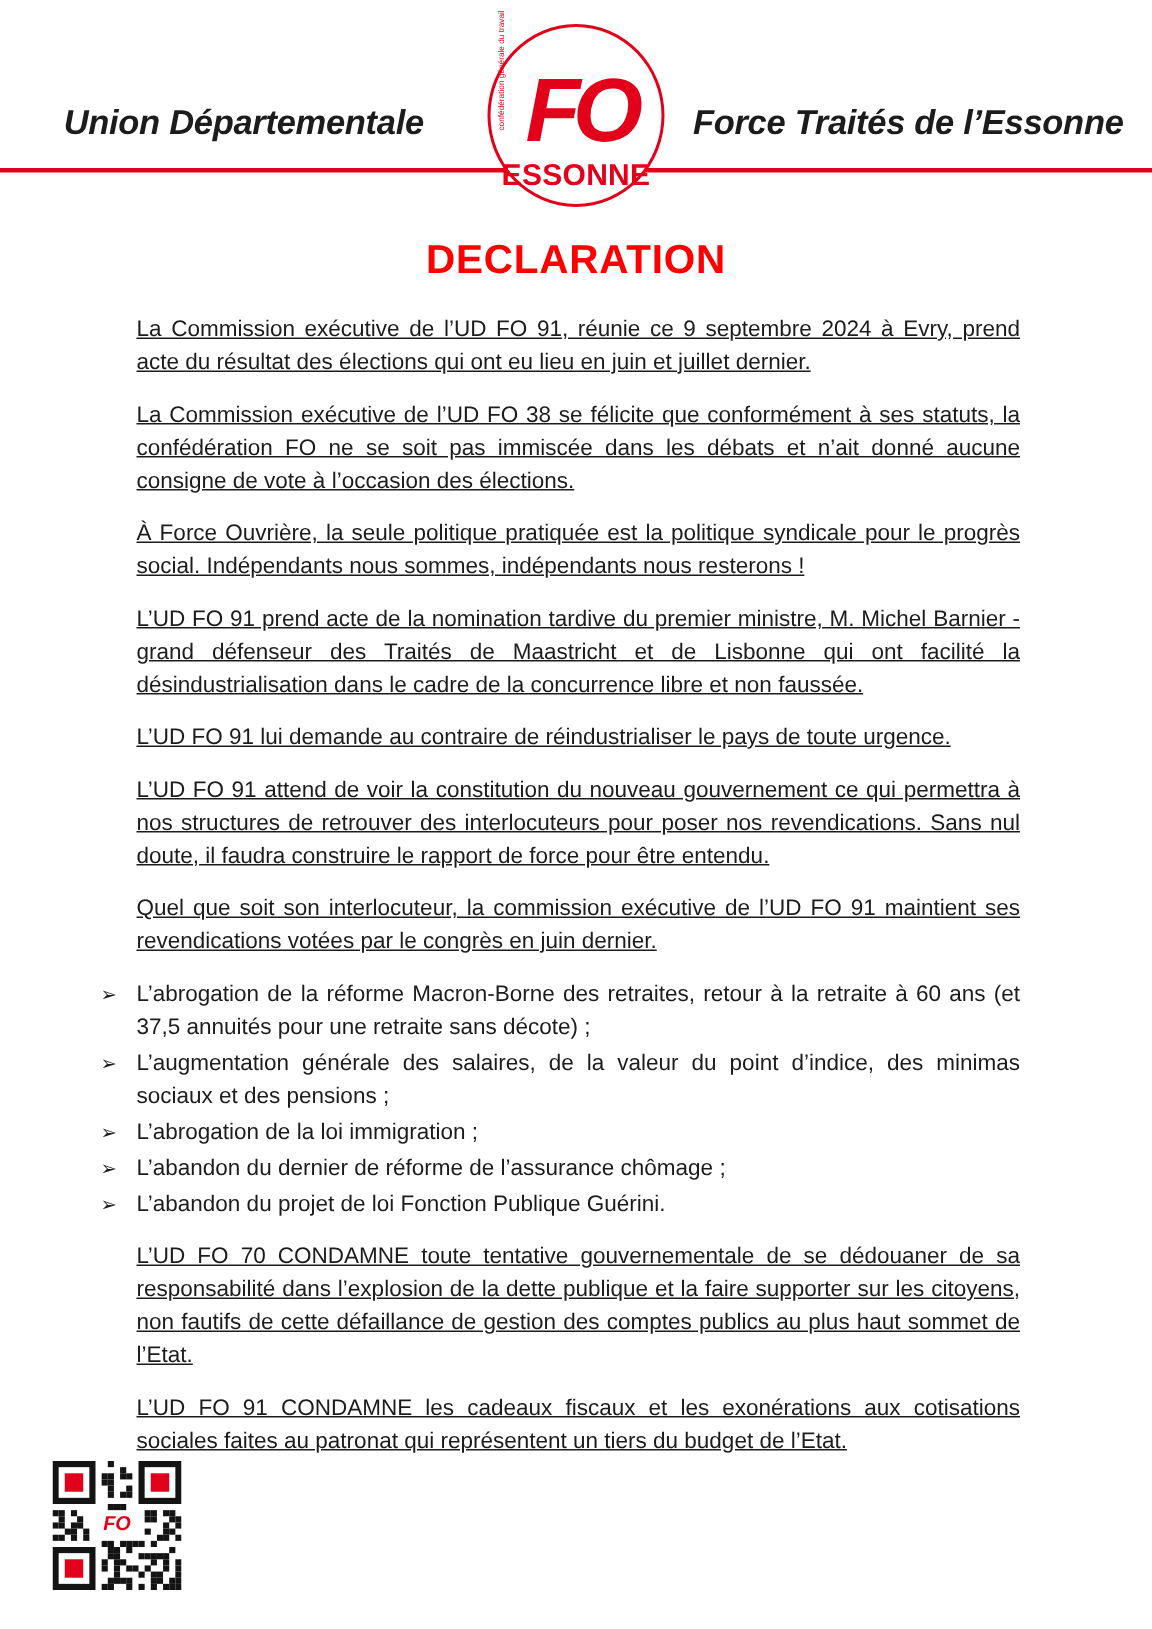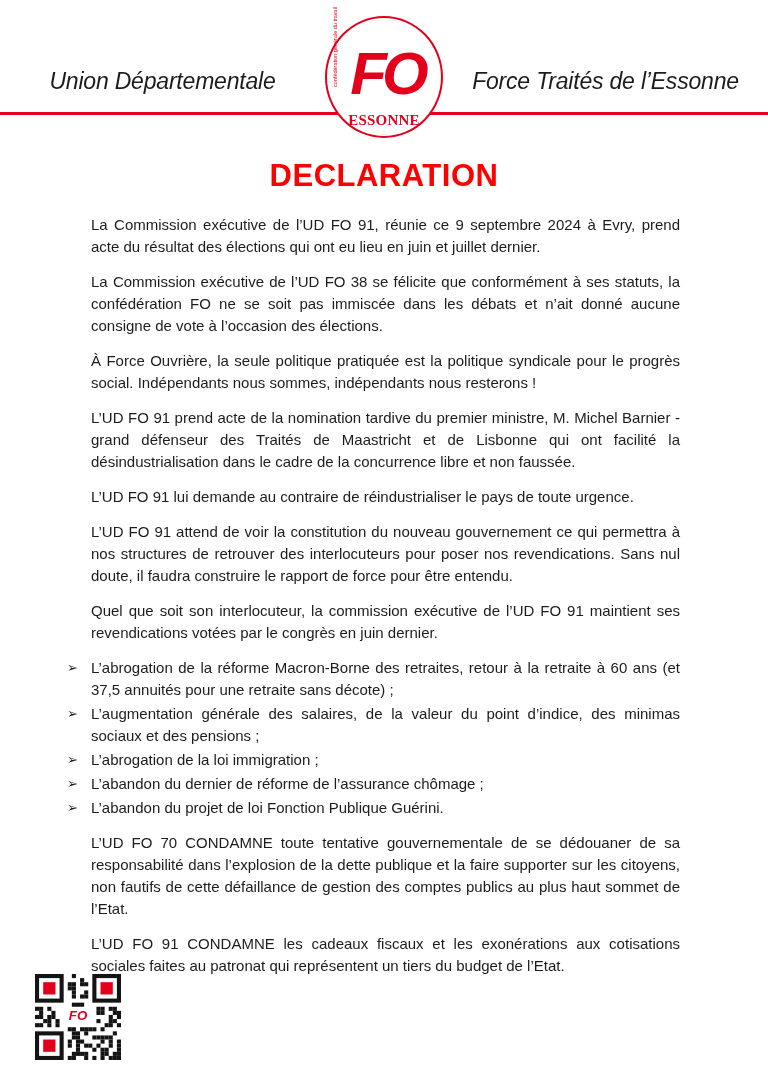--- a/index.html
+++ b/index.html
@@ -26,21 +26,21 @@
   .hdr-line{
     position:absolute;
     left:0;right:0;top:112px;
     height:3px;
     background:var(--brand-red);
   }
   .hdr-side{
     flex:1;
     text-align:center;
     font-style:italic;
-    font-weight:400;
+    font-weight:700;
     font-size:23px;
     letter-spacing:-0.2px;
     position:relative;
     top:10px;
     z-index:1;
   }
   .logo{
     position:relative;
     width:118px;height:122px;
     margin-top:12px;
@@ -71,44 +71,43 @@
     font-style:italic;
     letter-spacing:-5px;
     color:var(--brand-red);
     margin-top:-6px;
     margin-left:6px;
   }
   .logo-region{
     position:absolute;
     bottom:7px;left:0;right:0;
     text-align:center;
-    font-size:15px;
+    font-size:20px;
     font-weight:800;
     color:var(--brand-red);
     letter-spacing:0.2px;
-    font-family:Liberation Serif, serif;
   }
   
   .doc-title{
     text-align:center;
     color:var(--title-red);
-    font-size:31px;
+    font-size:27px;
     font-weight:800;
     letter-spacing:0.5px;
     margin-top:16px;
     margin-bottom:20px;
   }
   
   .content{
     padding:0 88px 0 91px;
     font-size:15px;
     line-height:22px;
     text-align:justify;
   }
-  .para{margin:0 0 13px 0;}
+  .para{margin:0 0 13px 0;text-decoration:underline;}
   .heading{text-align:left;}
   ul.demands{
     list-style:none;
     margin:0 0 13px 0;
   }
   ul.demands li{
     display:flex;
     margin-bottom:2px;
   }
   ul.demands .bullet{

